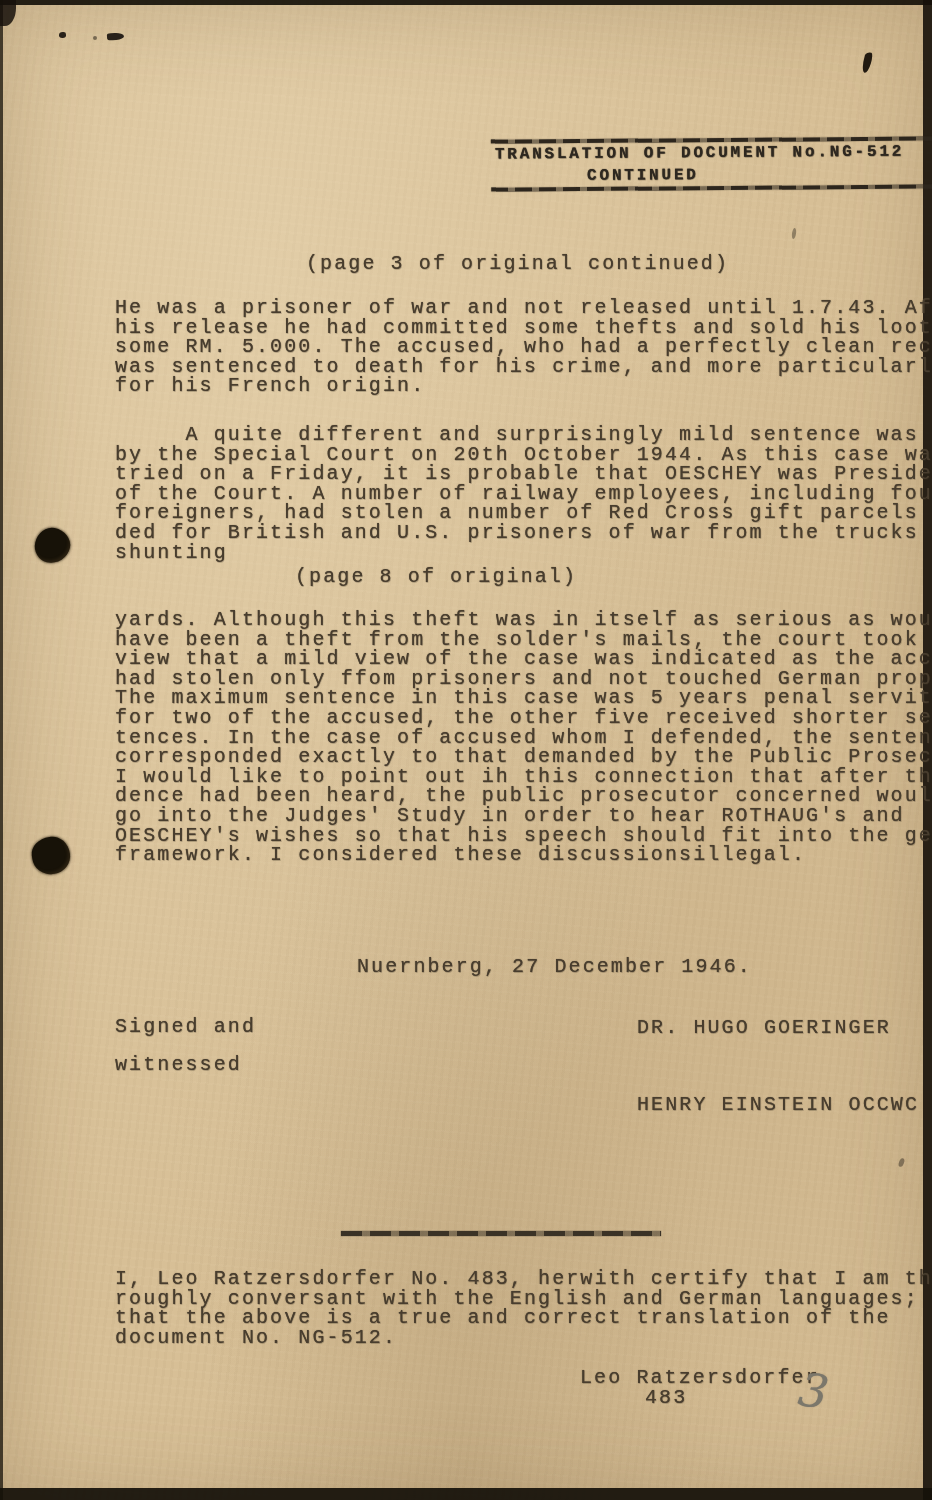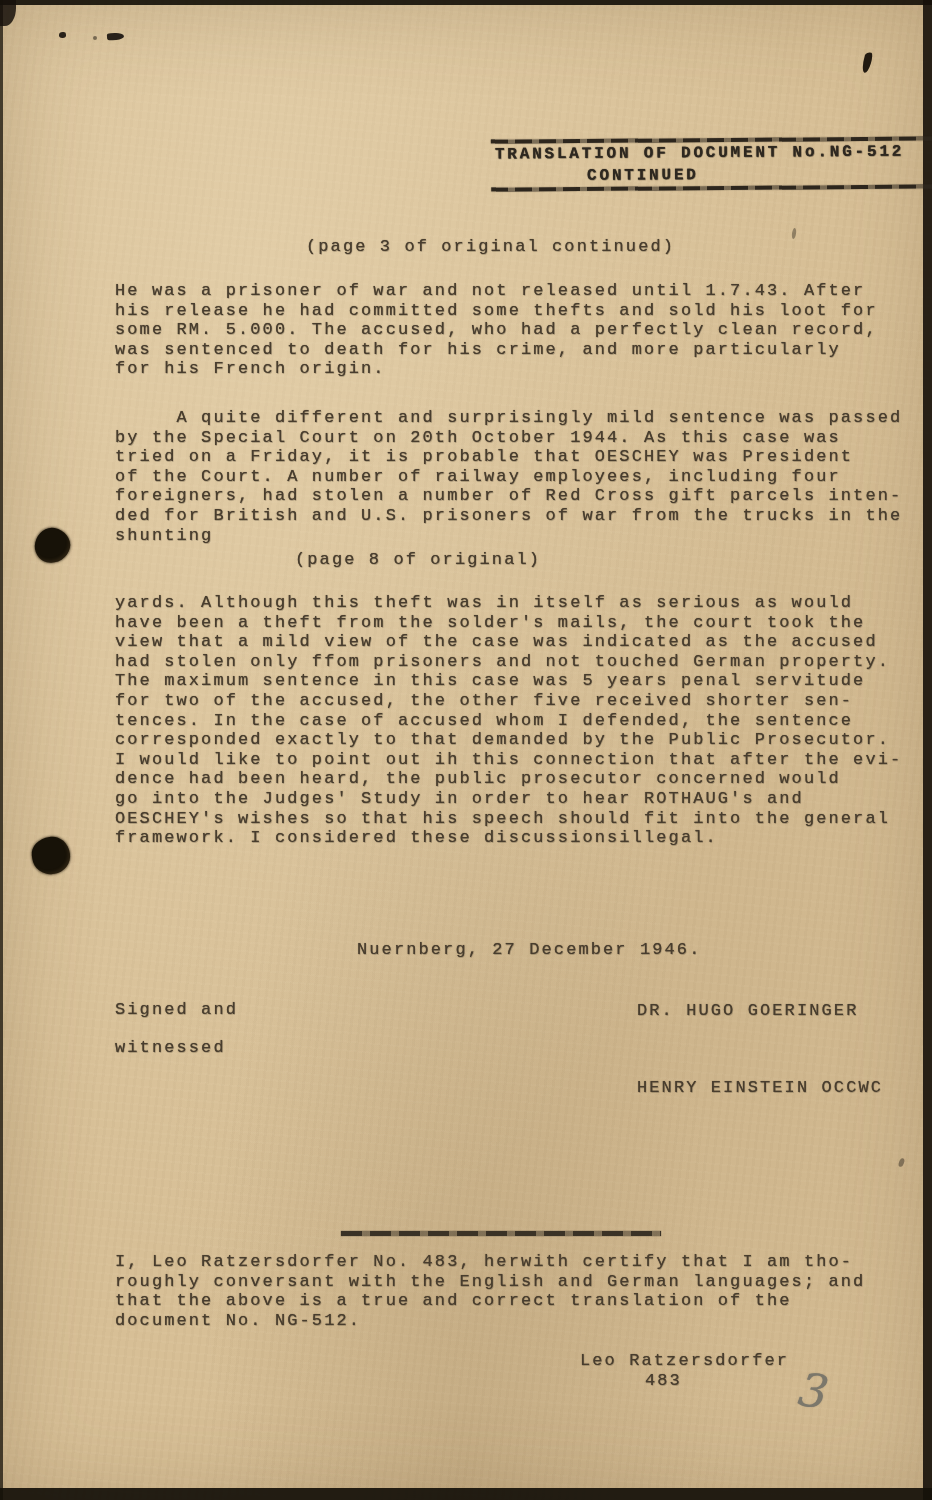--- a/index.html
+++ b/index.html
@@ -13,25 +13,26 @@
       radial-gradient(ellipse at 75% 70%, rgba(125,95,55,0.10), transparent 55%),
       radial-gradient(ellipse at 50% 98%, rgba(110,85,50,0.14), transparent 40%),
       repeating-linear-gradient(97deg, rgba(110,85,50,0.035) 0 3px, transparent 3px 8px),
       repeating-linear-gradient(5deg, rgba(255,240,210,0.045) 0 2px, transparent 2px 9px);
     box-shadow: inset 0 0 90px rgba(95,70,40,0.25);
     font-family:"Liberation Mono","DejaVu Sans Mono",monospace;
   }
   .type{
     position:absolute;
     white-space:pre;
-    font-size:17px;
+    font-size:20px;
     line-height:19.6px;
     letter-spacing:2.1px;
     color:#483d2e;
     text-shadow:0 0 0.9px rgba(66,55,40,0.85), 0.6px 0.6px 0 rgba(66,55,40,0.22);
+    margin-top:17px;
   }
   .stamp{
     position:absolute;
     left:491px;top:138px;width:441px;
     transform:rotate(-0.4deg);
   }
   .stamp .rule{
     height:4px;
     background:repeating-linear-gradient(90deg,#2d261d 0 17px, rgba(45,38,29,0.55) 17px 24px);
     box-shadow:0 0 1px rgba(45,38,29,0.8);

